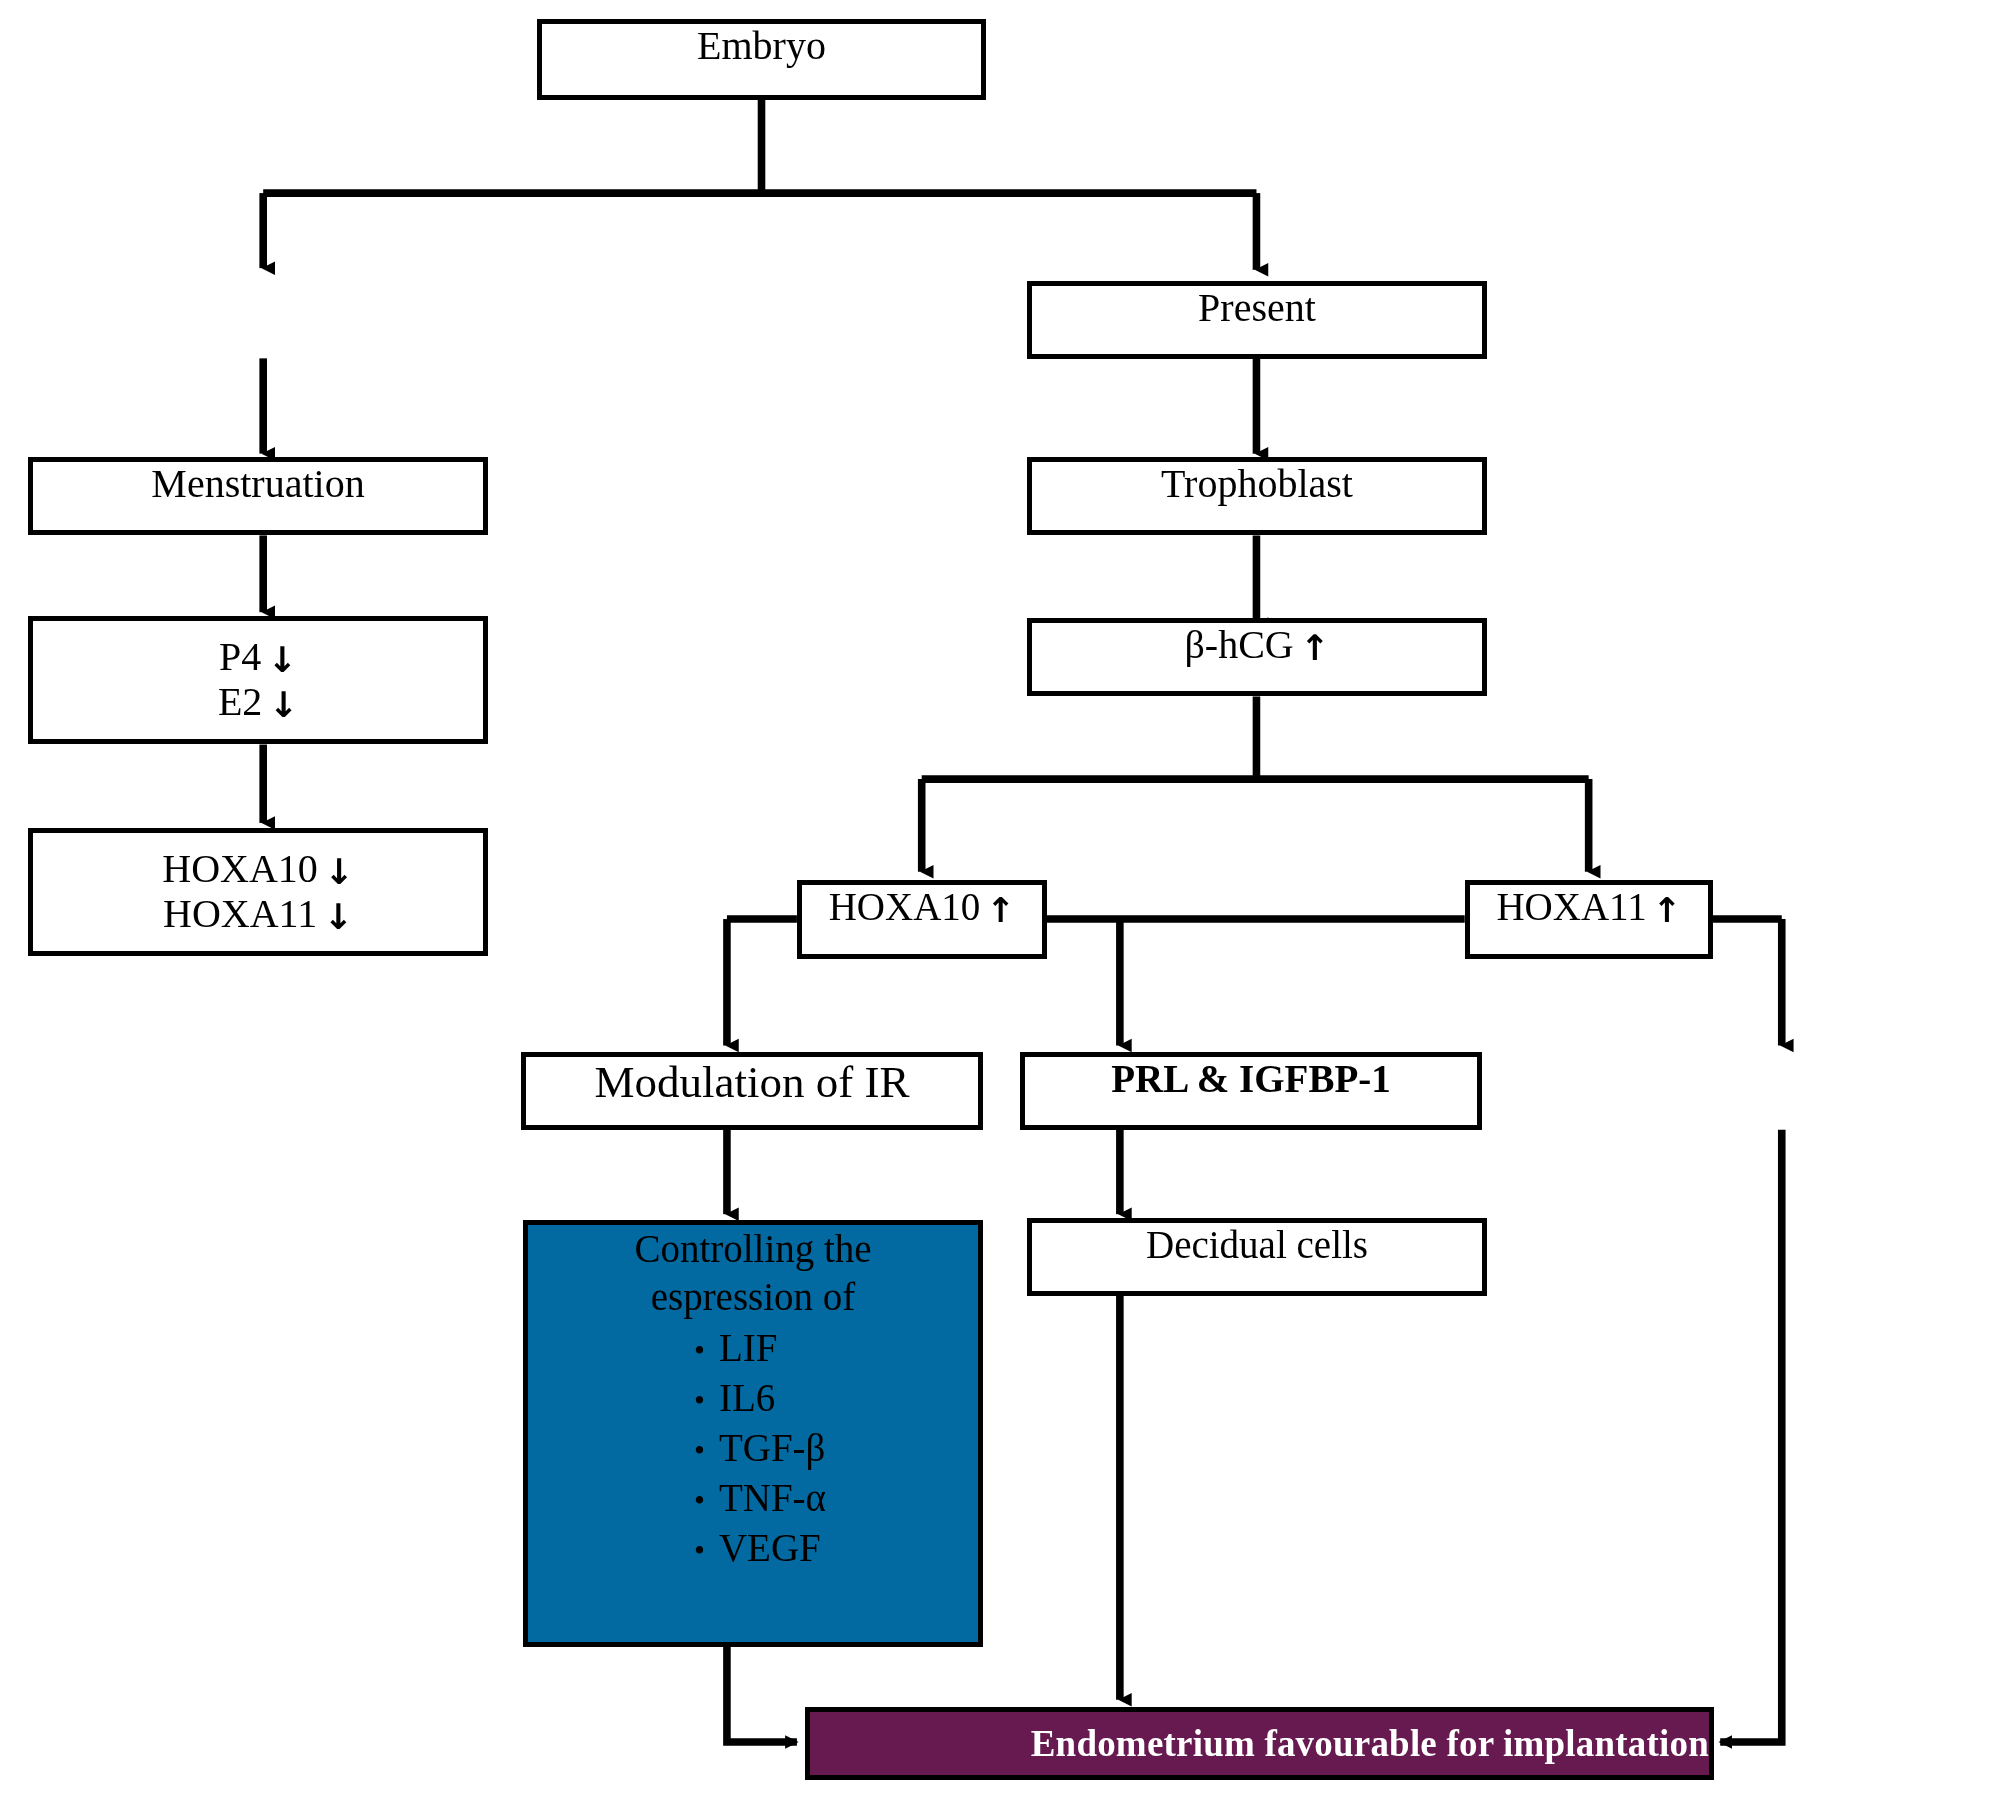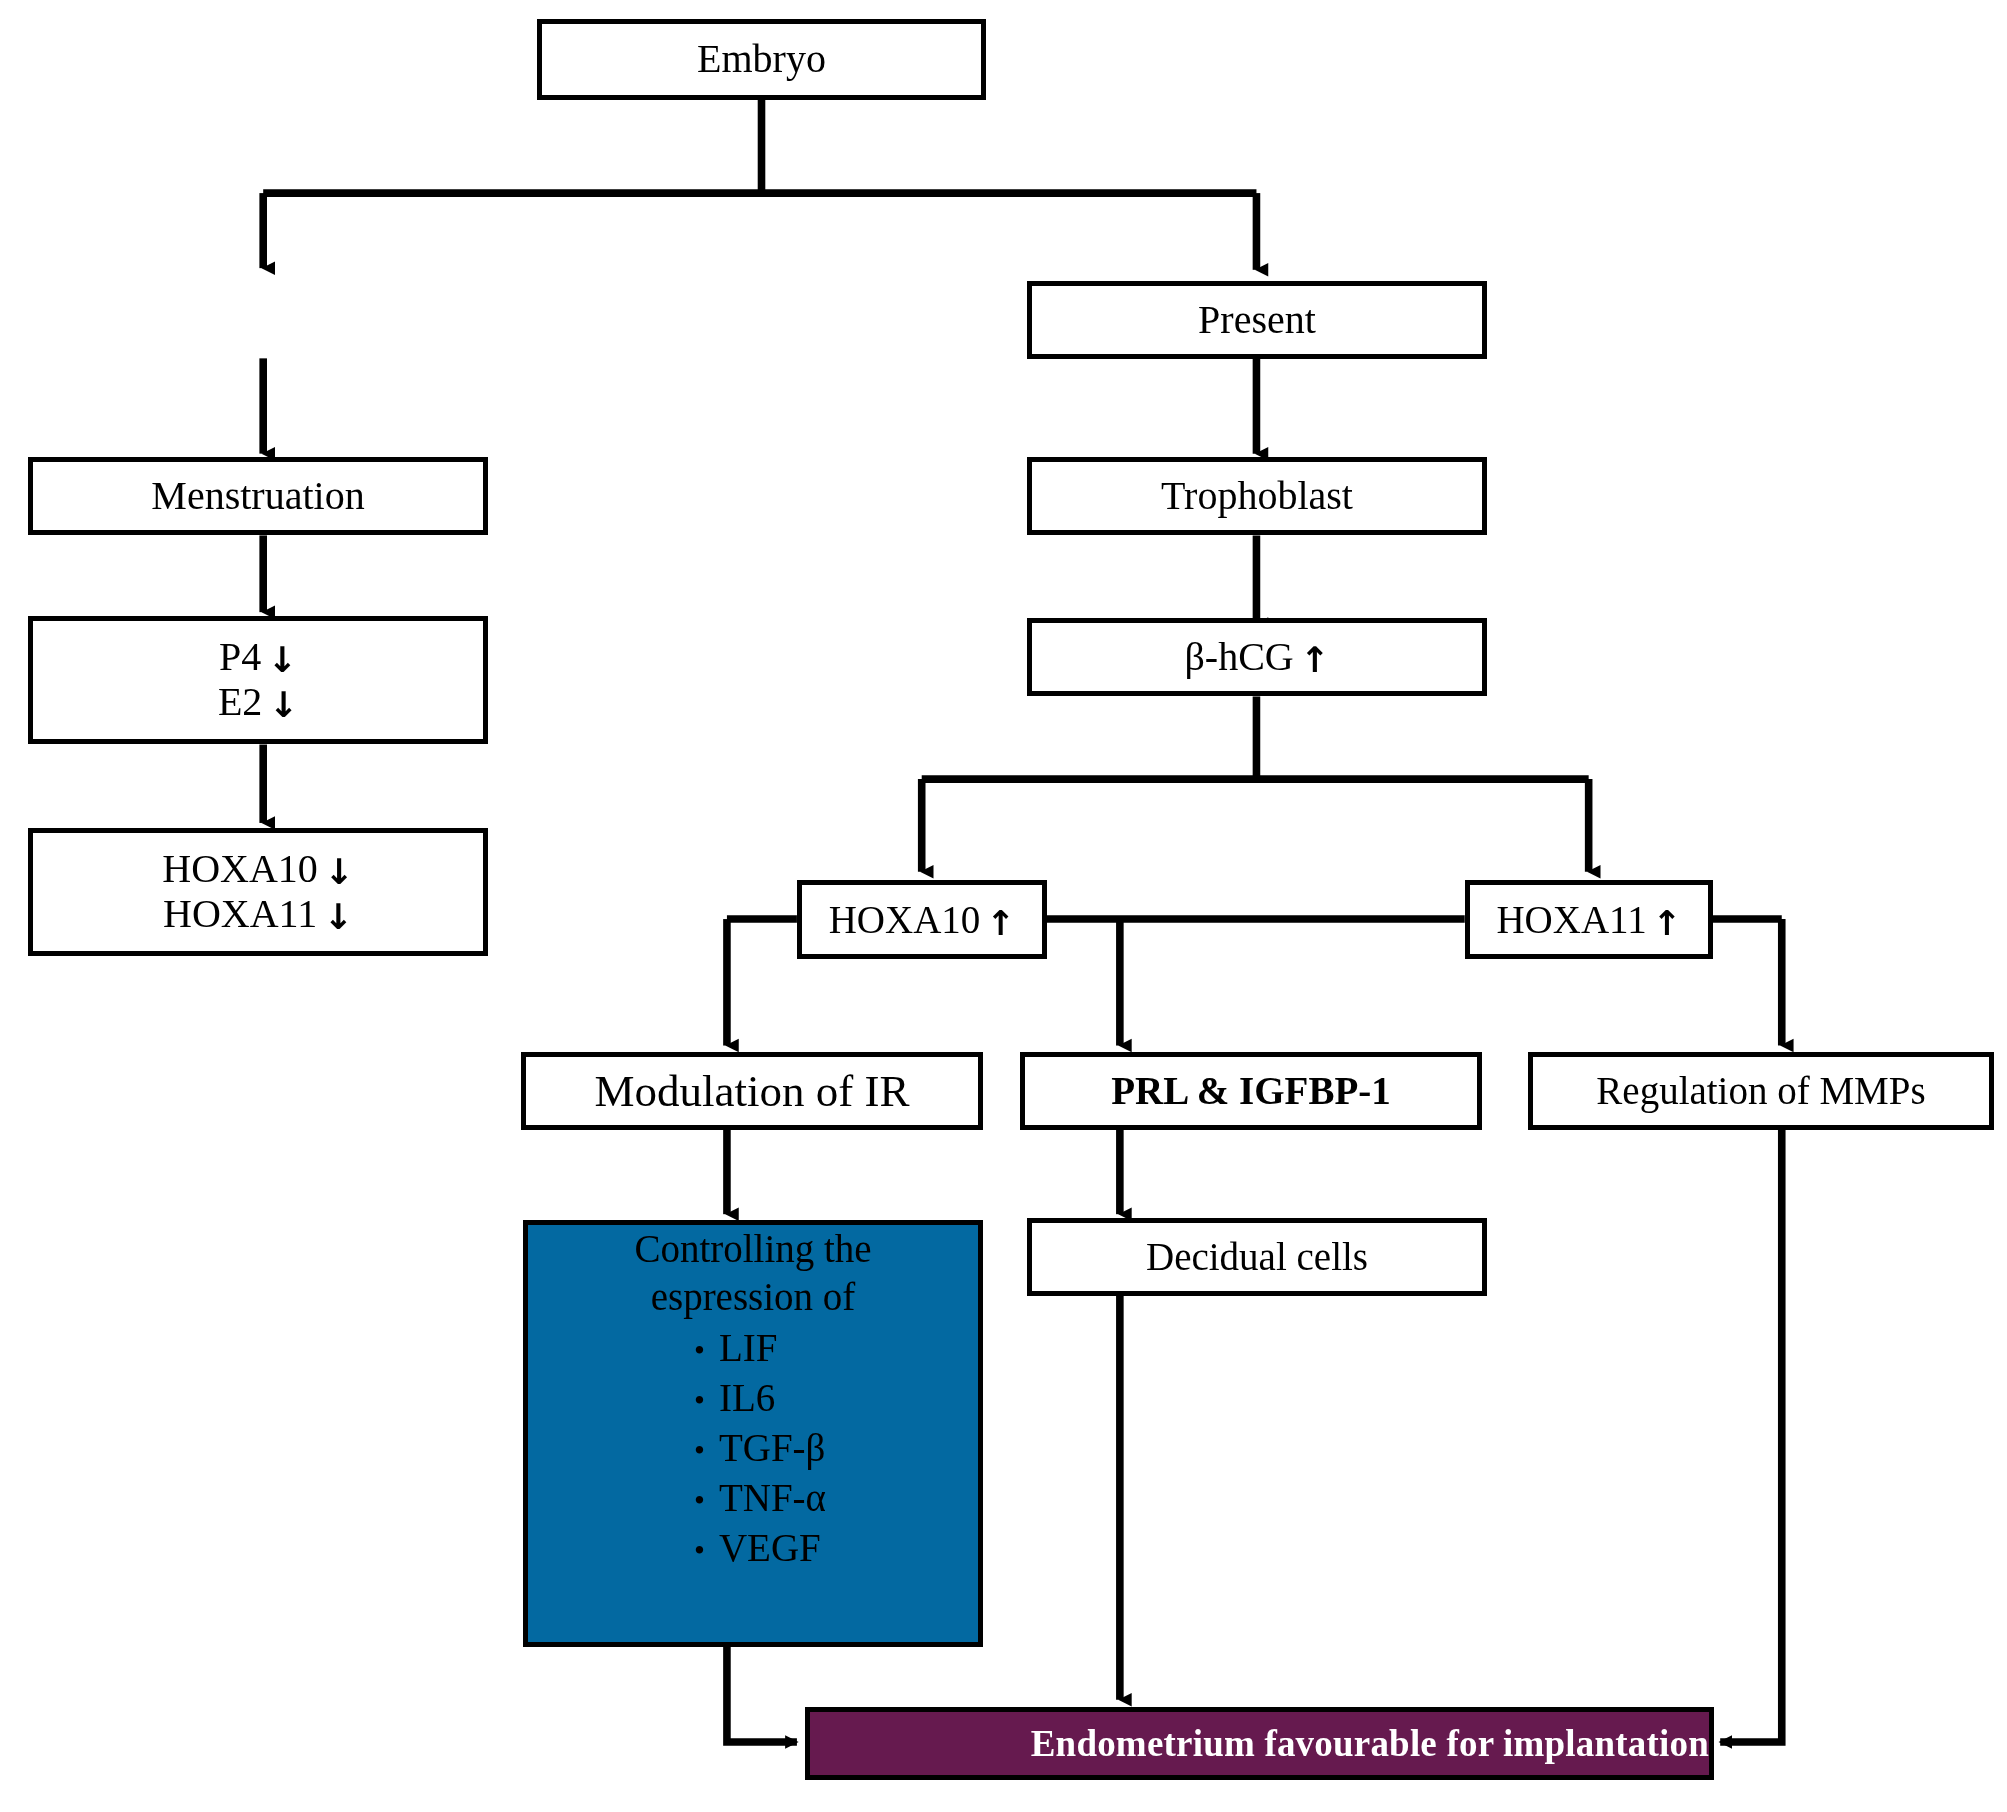--- a/index.html
+++ b/index.html
@@ -21,21 +21,20 @@
     height: 1812px;
   }
   .node {
     position: absolute;
     box-sizing: border-box;
     background: #ffffff;
     border: 5px solid #000000;
     display: flex;
     flex-direction: column;
     align-items: center;
-    justify-content: center;
     text-align: center;
     color: #000000;
     font-family: "Liberation Serif", "DejaVu Serif", serif;
     line-height: 1.12;
   }
   .node-label { display: block; white-space: nowrap; }
   .node.two-line { justify-content: center; }
   .node .line { display: block; }
 
   .arrow-up, .arrow-down {
@@ -224,23 +223,20 @@
   </div>
 
   <div class="node" style="left:521px; top:1052px; width:462px; height:78px; font-size:45px;">
     <span class="node-label">Modulation of IR</span>
   </div>
 
   <div class="node" style="left:1020px; top:1052px; width:462px; height:78px; font-size:39px;font-weight:bold;">
     <span class="node-label">PRL &amp; IGFBP-1</span>
   </div>
 
-  <div class="node" style="left:1528px; top:1052px; width:466px; height:78px; font-size:39px;">
-    <span class="node-label">Regulation of MMPs</span>
-  </div>
 
   <div class="bullet-box" style="left:523px; top:1220px; width:460px; height:427px; font-size:39px;">
     <div class="bullet-head">Controlling the
 espression of</div>
     <ul class="bullet-list">
       <li>
         <span class="bullet-dot">•</span>
         <span class="bullet-text">LIF</span>
       </li>
       <li>

